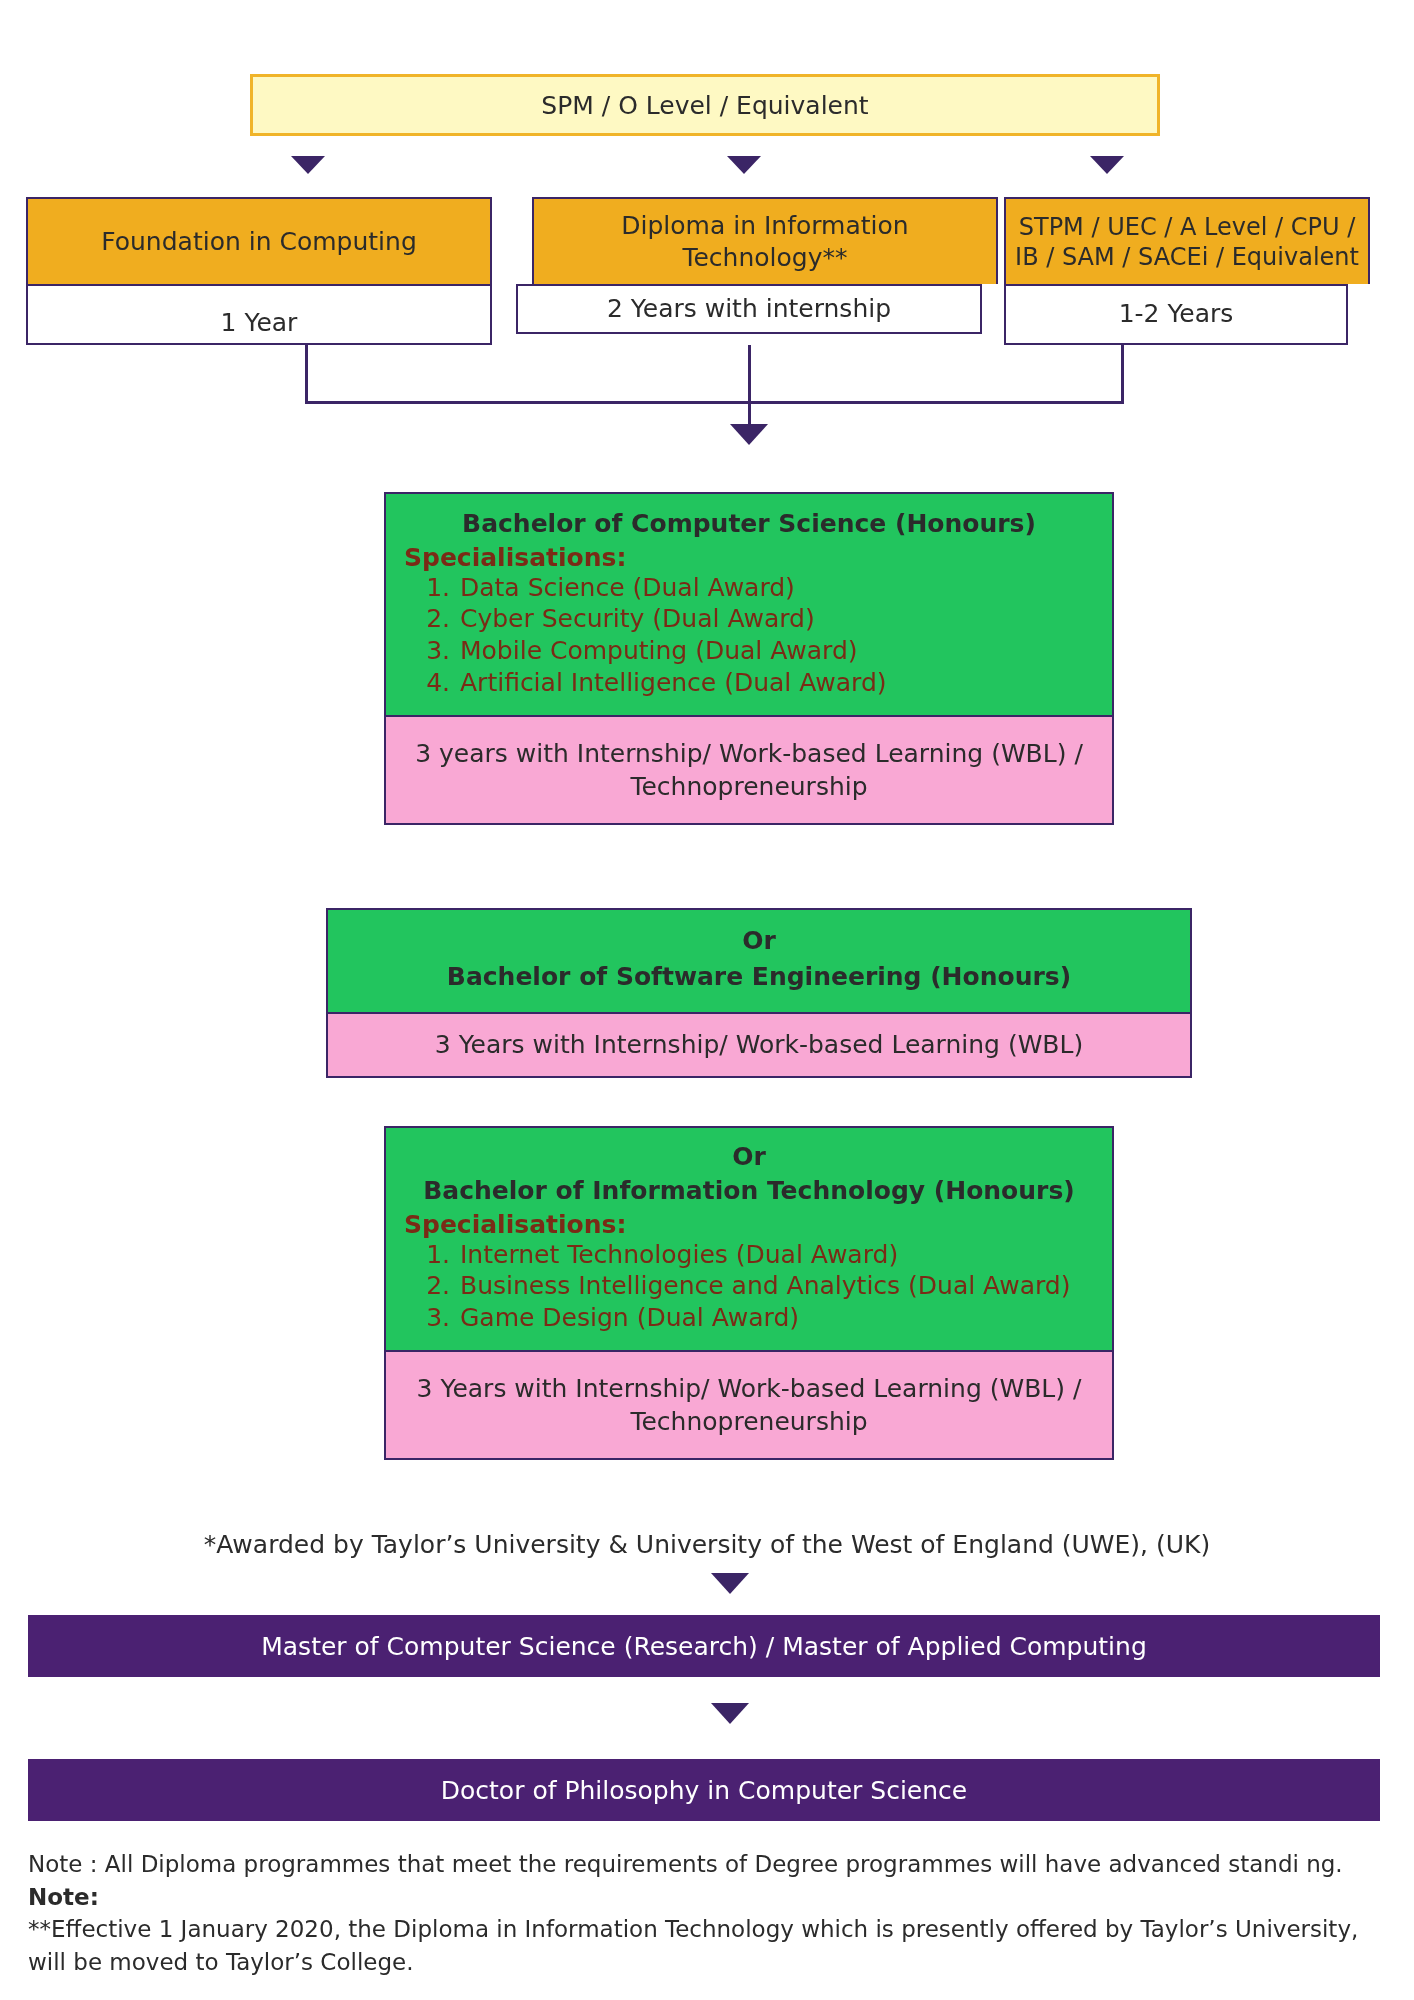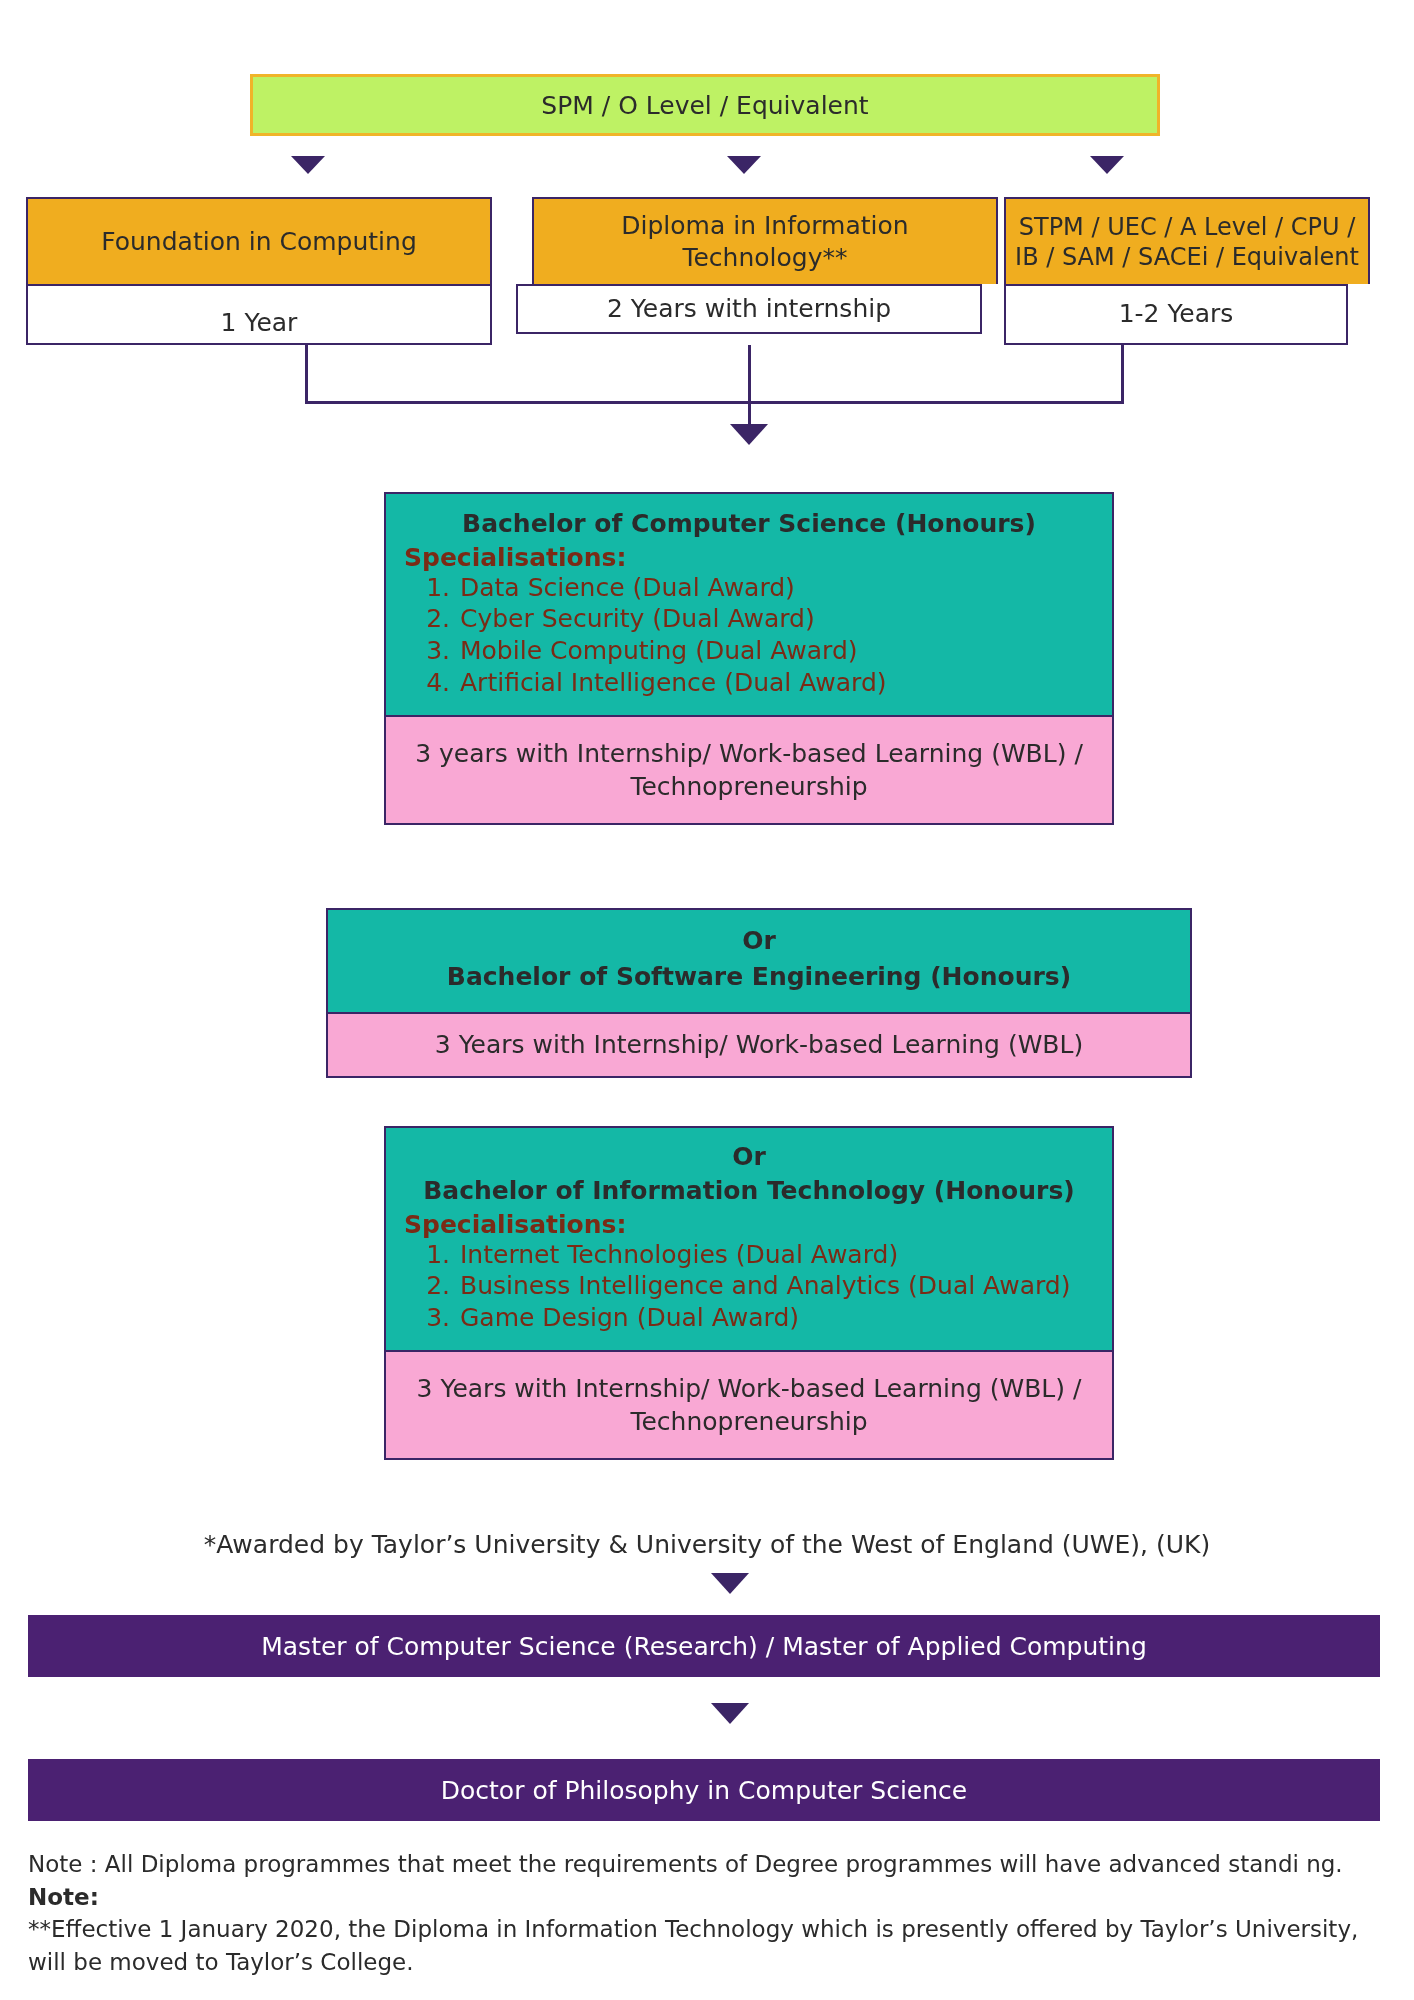--- a/index.html
+++ b/index.html
@@ -19,21 +19,21 @@
     width: 1414px;
     height: 2000px;
     overflow: hidden;
   }
 
   
   .abs { position: absolute; box-sizing: border-box; }
 
   .top-box {
     border: 3px solid #f0b429;
-    background: #bef264;
+    background: #fef9c3;
     display: flex;
     align-items: center;
     justify-content: center;
     font-size: 25px;
     color: #2b2b2b;
   }
 
   .gold {
     background: #f0ad1f;
     border: 2px solid #3b2566;
@@ -81,21 +81,21 @@
   .arrow-down.big {
     border-left: 19px solid transparent;
     border-right: 19px solid transparent;
     border-top: 21px solid #3b2566;
   }
   .vline { background: #3b2566; width: 3px; }
   .hline { background: #3b2566; height: 3px; }
 
   
   .degree-gold {
-    background: #14b8a6;
+    background: #22c55e;
     border: 2px solid #3b2566;
     border-bottom: none;
     padding: 14px 18px 16px 18px;
     box-sizing: border-box;
   }
   .degree-title {
     font-weight: bold;
     font-size: 25px;
     text-align: center;
     color: #2b2b2b;

